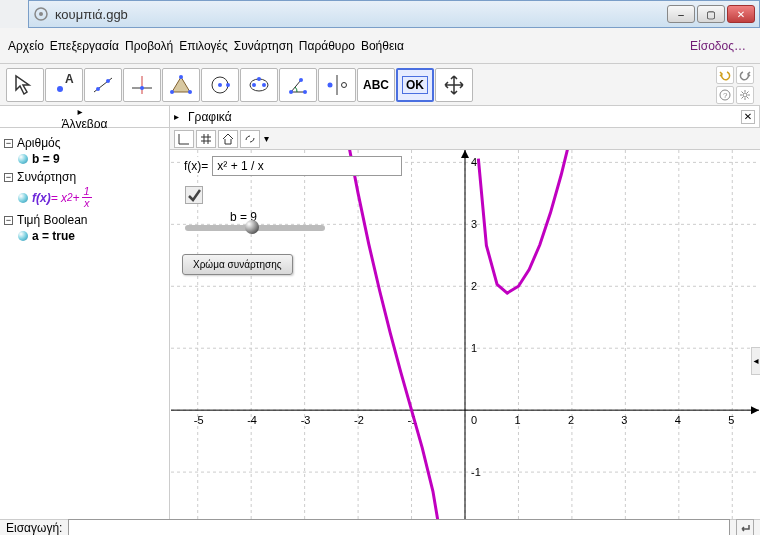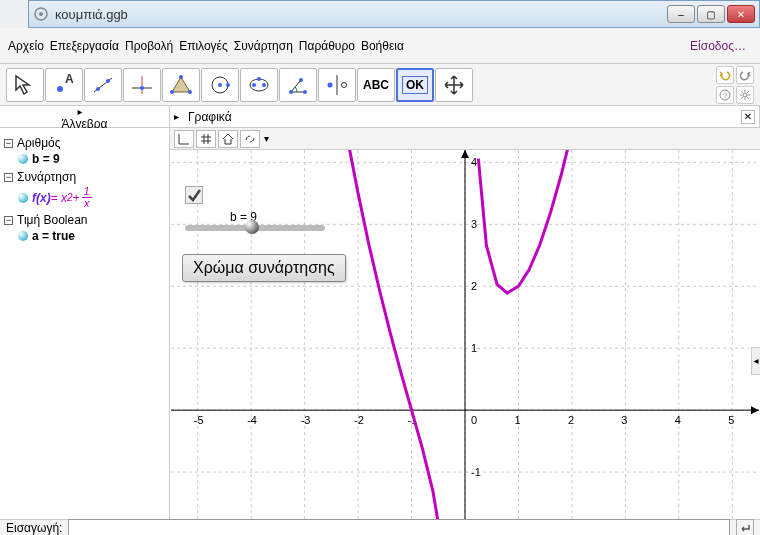--- a/index.html
+++ b/index.html
@@ -61,21 +61,21 @@
 
 .overlay { position:absolute; }
 .fx-box { left:10px; top:28px; display:flex; align-items:center; }
 .fx-box .lbl { font-size:12px; background:#fff; padding:2px 4px; }
 .fx-box input { width:190px; height:20px; border:1px solid #999; font-size:12px; padding:0 4px; }
 .check-row { left:15px; top:58px; display:flex; align-items:center; font-size:12px; }
 .check-row .chk { width:18px; height:18px; border:1px solid #aaa; background:#eee; margin-right:4px; display:flex; align-items:center; justify-content:center; cursor:pointer; }
 .b-label { left:60px; top:82px; font-size:12px; }
 .slider { left:15px; top:97px; width:140px; height:6px; background:#bbb; border-radius:3px; }
 .slider .knob { position:absolute; left:60px; top:-5px; width:14px; height:14px; border-radius:50%; background:radial-gradient(circle at 4px 4px,#fff,#666 70%,#222); cursor:pointer; }
-.color-btn { left:12px; top:126px; border:1px solid #888; background:linear-gradient(#f4f4f4,#d8d8d8); padding:4px 10px; font-size:16px; border-radius:3px; cursor:pointer; box-shadow:1px 1px 2px rgba(0,0,0,0.2); }
+.color-btn { left:12px; top:126px; border:1px solid #888; background:linear-gradient(#f4f4f4,#d8d8d8); padding:4px 10px; font-size:10px; border-radius:3px; cursor:pointer; box-shadow:1px 1px 2px rgba(0,0,0,0.2); }
 
 .side-expand { position:absolute; right:-1px; top:50%; width:10px; height:28px; background:#f0f0f0; border:1px solid #ccc; display:flex; align-items:center; justify-content:center; font-size:10px; cursor:pointer; }
 
 
 .inputbar { position:absolute; bottom:0; left:0; right:0; height:16px; background:#f4f4f4; border-top:1px solid #ccc; display:flex; align-items:center; padding:0 6px; font-size:12px; gap:6px; }
 .inputbar input { flex:1; height:18px; border:1px solid #999; padding:0 4px; }
 .inputbar .enter { width:18px; height:18px; border:1px solid #aaa; display:flex; align-items:center; justify-content:center; cursor:pointer; }
 </style>
 </head>
 <body>
@@ -336,20 +336,24 @@
           <text x="300" y="326.08955223880594" font-size="11" fill="#000">-1</text>
           <text x="300" y="202.20895522388062" font-size="11" fill="#000">1</text>
           <text x="300" y="140.26865671641792" font-size="11" fill="#000">2</text>
           <text x="300" y="78.32835820895525" font-size="11" fill="#000">3</text>
           <text x="300" y="16.388059701492523" font-size="11" fill="#000">4</text>
           <path d="M176.4 -11.768656716417922 L187.0909090909091 43.35820895522386 L197.78181818181818 94.14925373134326 L208.47272727272727 139.9850746268657 L219.16363636363633 182.72388059701495 L229.85454545454544 222.36567164179107 L240.54545454545456 260.14925373134326 L251.23636363636365 297.9328358208955 L261.92727272727274 341.2910447761194 L272.6181818181818 405.08955223880594 L280.6363636363636 504.19402985074623 " fill="none" stroke="#c000c0" stroke-width="3"></path>
           <path d="M307.3636363636364 8.671641791044806 L315.3818181818182 95.38805970149258 L326.07272727272726 134.41044776119406 L336.22909090909087 143.0820895522388 L347.4545454545455 136.26865671641792 L358.1454545454546 119.54477611940302 L368.83636363636367 94.76865671641792 L379.5272727272727 62.55970149253733 L390.2181818181818 24.776119402985103 L400.9090909090909 -18.582089552238756 " fill="none" stroke="#c000c0" stroke-width="3"></path>
         </svg>
     </div>
 
+    <div class="overlay fx-box">
+      <span class="lbl">f(x)=</span>
+      <input type="text" value="x² + 1 / x" style="">
+    </div>
     <div class="overlay check-row">
       <div class="chk">
           <svg width="14" height="14" viewBox="0 0 14 14">
             <path d="M2 8 L6 12 L13 2" stroke="#444" stroke-width="2.5" fill="none"></path>
           </svg>
         </div>
     </div>
     <div class="overlay b-label">b = 9</div>
     <div class="overlay slider">
       <div class="knob"></div>

